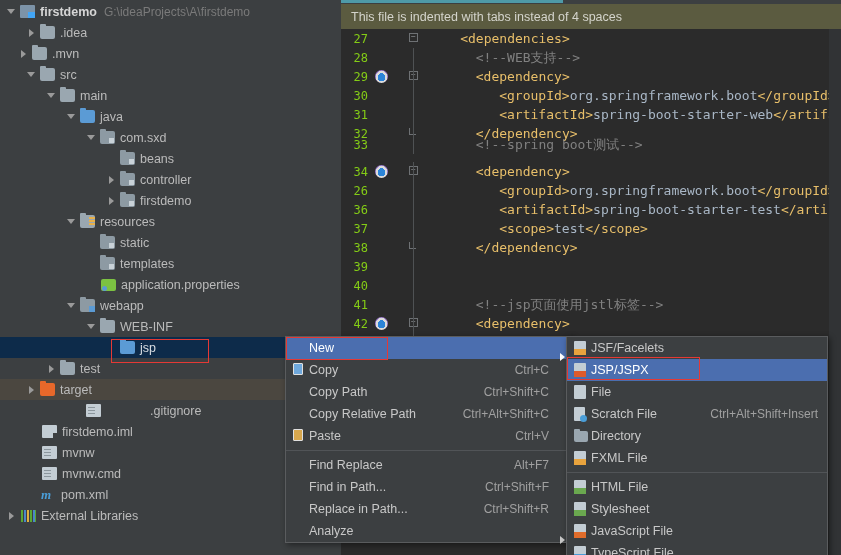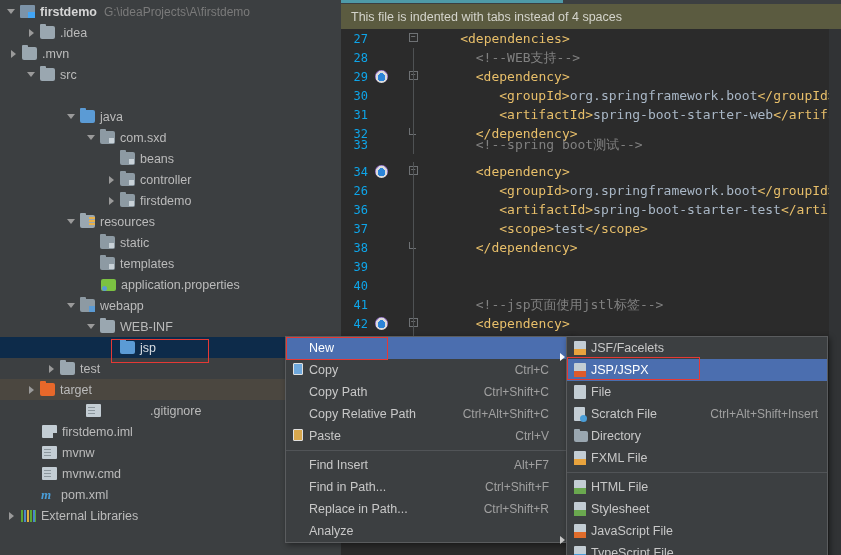--- a/index.html
+++ b/index.html
@@ -97,21 +97,21 @@
     background:#5b5b40; display:flex; align-items:center;
     padding-left: 10px; font-size: 12.5px; color:#d4d4cc;
   }
   #code-area { position:absolute; left:0; top:29px; width:500px; height:526px; background:#2b2b2b; }
   .code-line {
     position:absolute; left:0; width:500px; height:19px;
     display:flex; align-items:center; white-space:pre;
     font-family: "DejaVu Sans Mono", monospace; font-size:13px;
   }
   .ln {
-    width:30px; flex:0 0 30px; text-align:right; color:#0ea5e9;
+    width:30px; flex:0 0 30px; text-align:right; color:#84cc16;
     font-family:"DejaVu Sans Mono", monospace; font-size:12px; padding-right:3px;
   }
   .gutter-icons { width:58px; flex:0 0 58px; position:relative; height:19px; }
   .bean-ico {
     position:absolute; left:4px; top:3px; width:13px; height:13px;
     border-radius:50%; background:radial-gradient(circle at 50% 55%, #2b84d8 0 4px, #dcdcdc 4px 6px, #a07fd0 6px 100%);
   }
   .fold {
     position:absolute; left:38px; top:4px; width:9px; height:9px;
     border:1px solid #6e7174; color:#8a8d90; font-size:8px; line-height:7px; text-align:center;
@@ -203,29 +203,34 @@
         <span class="arrow down"></span>
         <span class="ticon ic-module"></span>
         <span class="tname bold">firstdemo</span>
         <span class="tpath">G:\ideaProjects\A\firstdemo</span>
       </div>
       <div class="tree-row" style="top: 22px; padding-left: 26px;">
         <span class="arrow right"></span>
         <span class="ticon ic-folder"></span>
         <span class="tname">.idea</span>
       </div>
-      <div class="tree-row" style="top: 43px; padding-left: 8px;">
+      <div class="tree-row" style="top: 43px; padding-left: 18px;">
         <span class="arrow right"></span>
         <span class="ticon ic-folder"></span>
         <span class="tname">.mvn</span>
       </div>
       <div class="tree-row" style="top: 64px; padding-left: 26px;">
         <span class="arrow down"></span>
         <span class="ticon ic-folder"></span>
         <span class="tname">src</span>
+      </div>
+      <div class="tree-row" style="top: 85px; padding-left: 46px;">
+        <span class="arrow down"></span>
+        <span class="ticon ic-folder"></span>
+        <span class="tname">main</span>
       </div>
       <div class="tree-row" style="top: 106px; padding-left: 66px;">
         <span class="arrow down"></span>
         <span class="ticon ic-folder-blue"></span>
         <span class="tname">java</span>
       </div>
       <div class="tree-row" style="top: 127px; padding-left: 86px;">
         <span class="arrow down"></span>
         <span class="ticon ic-folder-pkg"></span>
         <span class="tname">com.sxd</span>
@@ -384,21 +389,21 @@
         <span class="menu-ico">
           <span class="ic-paste"></span>
         </span>
         <span class="mlabel">Paste</span>
         <span class="mshort">Ctrl+V</span>
         <span class="submenu-arrow" style="visibility: hidden;"></span>
       </div>
       <div class="msep"></div>
       <div class="menu-item">
         <span class="menu-ico"></span>
-        <span class="mlabel">Find Insert</span>
+        <span class="mlabel">Find Replace</span>
         <span class="mshort">Alt+F7</span>
         <span class="submenu-arrow" style="visibility: hidden;"></span>
       </div>
       <div class="menu-item">
         <span class="menu-ico"></span>
         <span class="mlabel">Find in Path...</span>
         <span class="mshort">Ctrl+Shift+F</span>
         <span class="submenu-arrow" style="visibility: hidden;"></span>
       </div>
       <div class="menu-item">

